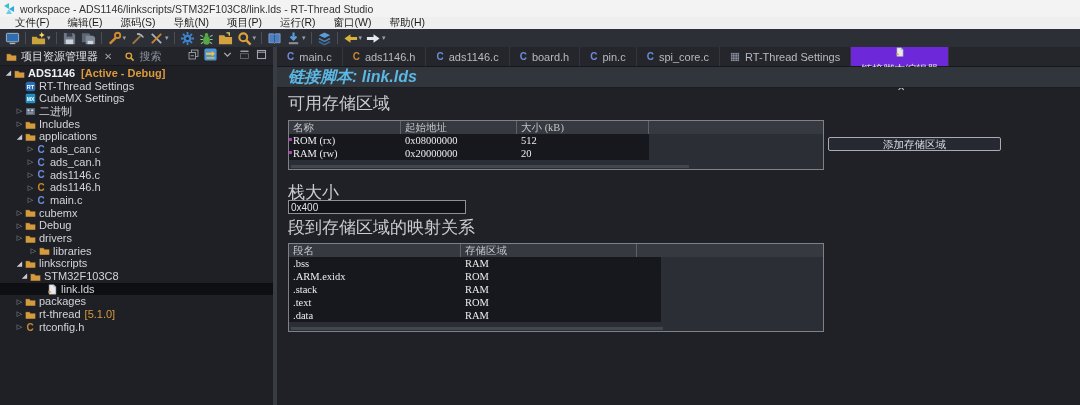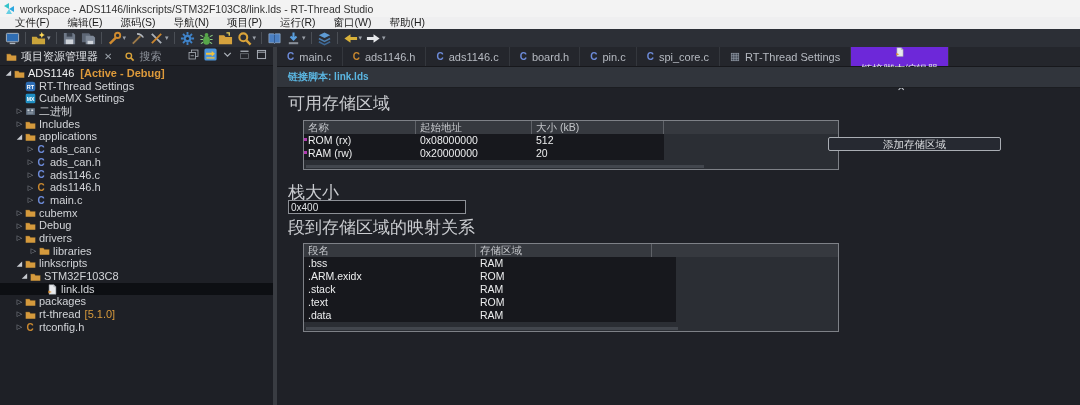--- a/index.html
+++ b/index.html
@@ -38,38 +38,38 @@
   
   .tree{position:absolute;left:0;top:20px;width:273px;bottom:0;overflow:hidden;}
   .tree-row{display:flex;align-items:center;height:12.7px;font-size:11px;color:#d2d4d8;white-space:nowrap;}
   .tree-row.selected{background:#0d0f13;}
   .tw-arrow{width:9px;flex:0 0 9px;font-size:7px;color:#9da2aa;text-align:center;line-height:12px;}
   .tw-arrow.exp{color:#c7cad0;}
   .tw-icon{width:12px;flex:0 0 12px;height:11px;margin-right:3px;display:flex;align-items:center;justify-content:center;}
   .tw-icon svg{width:11px;height:11px;display:block;}
   .tw-c{font-weight:bold;font-size:10px;line-height:11px;}
   .tw-label{line-height:12.7px;}
-  .tw-label.b{font-weight:normal;color:#f0f1f3;}
+  .tw-label.b{font-weight:bold;color:#f0f1f3;}
   .tw-suffix{margin-left:6px;color:#dd9a3b;font-weight:bold;}
   .tw-suffix.plain{font-weight:normal;color:#d89a3c;margin-left:4px;}
   
   .tabbar{height:20px;display:flex;align-items:stretch;background:#24262c;border-bottom:1px solid #17181c;}
   .etab{display:flex;align-items:center;gap:5px;padding:0 10px;font-size:11px;color:#b6bac1;
         border-right:1px solid #34373d;}
   .etab .icon svg{width:10px;height:10px;display:block;}
   .etab.active{background:#6d28d9;color:#e8eaee;flex-direction:column;}
   .etab-close{color:#c3c7cd;font-size:10px;margin-left:3px;}
   
   .file-header{position:absolute;left:0;top:20px;width:803px;height:21px;background:#31353c;
                display:flex;align-items:center;padding-left:11px;border-bottom:1px solid #1b1d21;}
-  .file-header span{color:#5bb7e3;font-size:10px;font-weight:bold;}
+  .file-header span{color:#5bb7e3;font-size:16px;font-weight:bold;font-style:italic;}
   
   .h1{position:absolute;font-family:"Liberation Serif","DejaVu Serif",serif;
       font-size:17px;color:#caccd0;left:11px;}
-  .tbl{position:absolute;left:26px;width:536px;border:1px solid #7e8187;background:#2b2e34;}
+  .tbl{position:absolute;left:11px;width:536px;border:1px solid #7e8187;background:#2b2e34;font-family:Liberation Serif, serif;}
   .thead{display:flex;height:13px;background:#36393f;}
   .th{font-size:10.5px;color:#c3c5c9;line-height:13px;padding-left:4px;border-right:1px solid #5f6268;}
   .th.fill{flex:1;border-right:none;}
   .trow{position:relative;display:flex;height:13px;}
   .td{font-size:10.5px;color:#ecedee;line-height:13px;padding-left:4px;}
   .row-marker{position:absolute;left:0;top:4px;width:3px;height:3px;background:#b13ab1;}
   .scroll-thumb{position:absolute;left:2px;bottom:1px;height:3px;background:#42464d;}
   .add-btn{position:absolute;left:551px;top:90px;width:173px;height:14px;background:#262931;
            border:1px solid #a9adb3;border-radius:2px;color:#d9dbde;font-size:10.5px;
            line-height:12px;text-align:center;font-family:"Liberation Sans",sans-serif;padding:0;}

